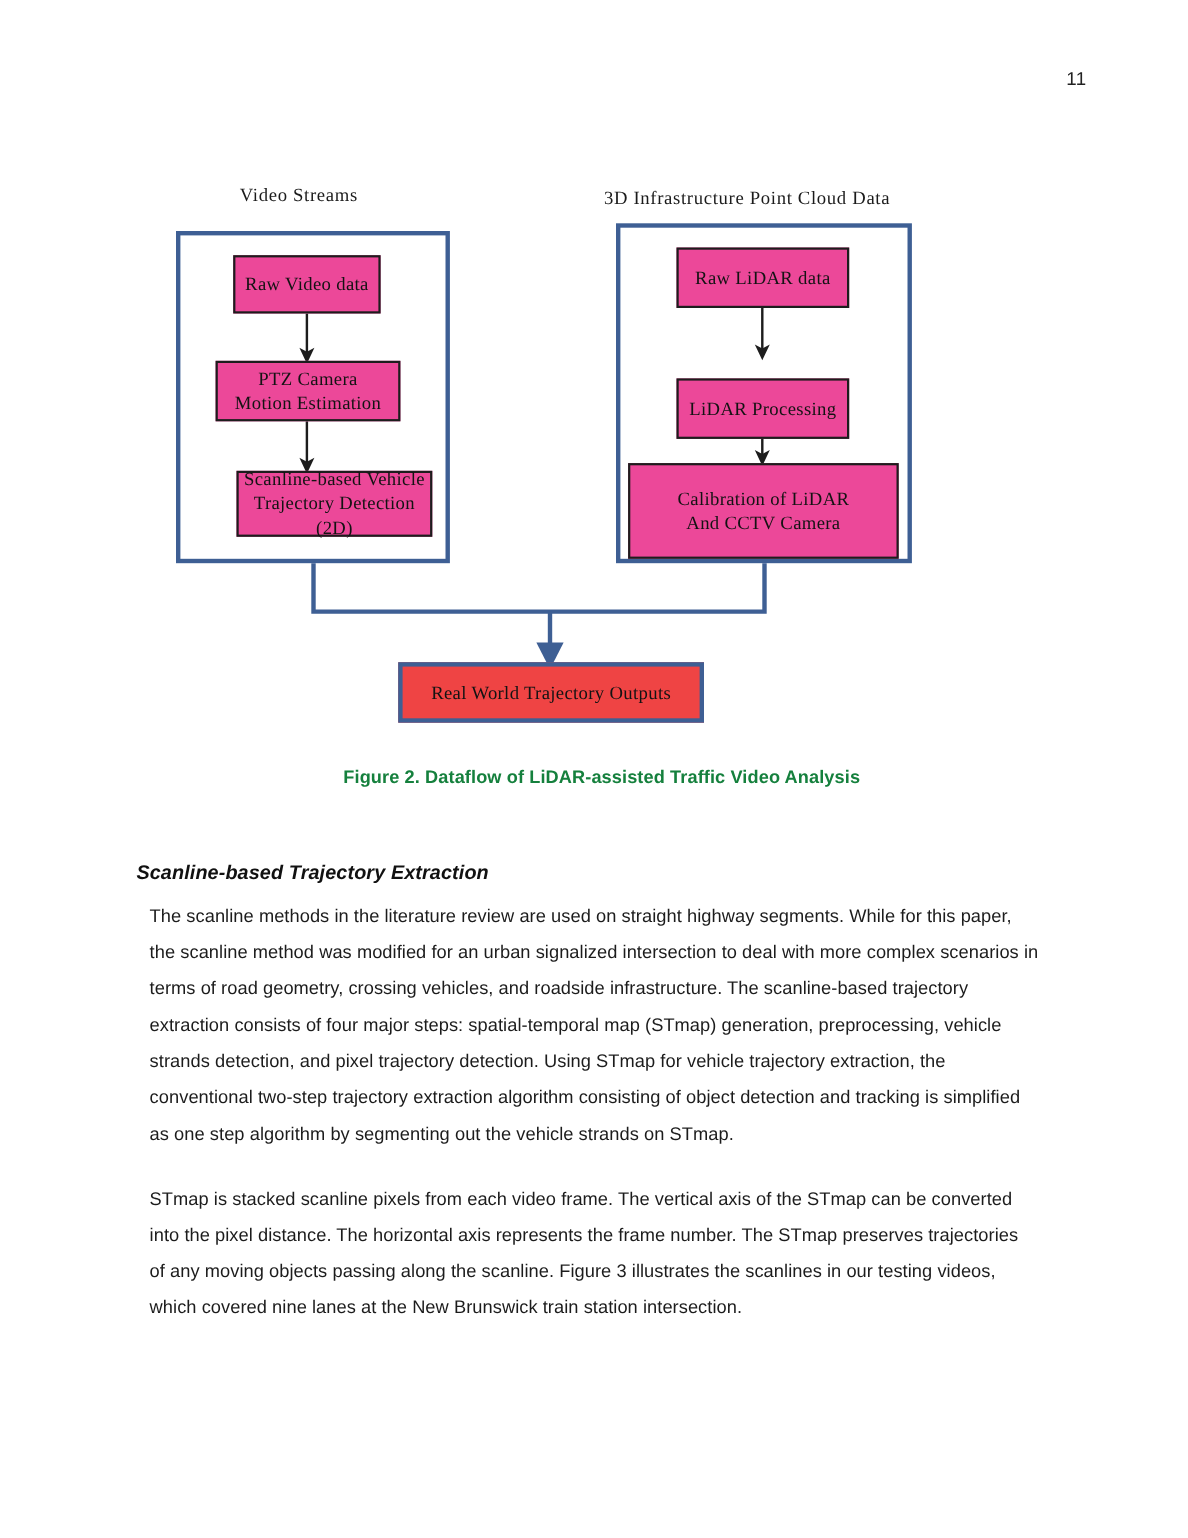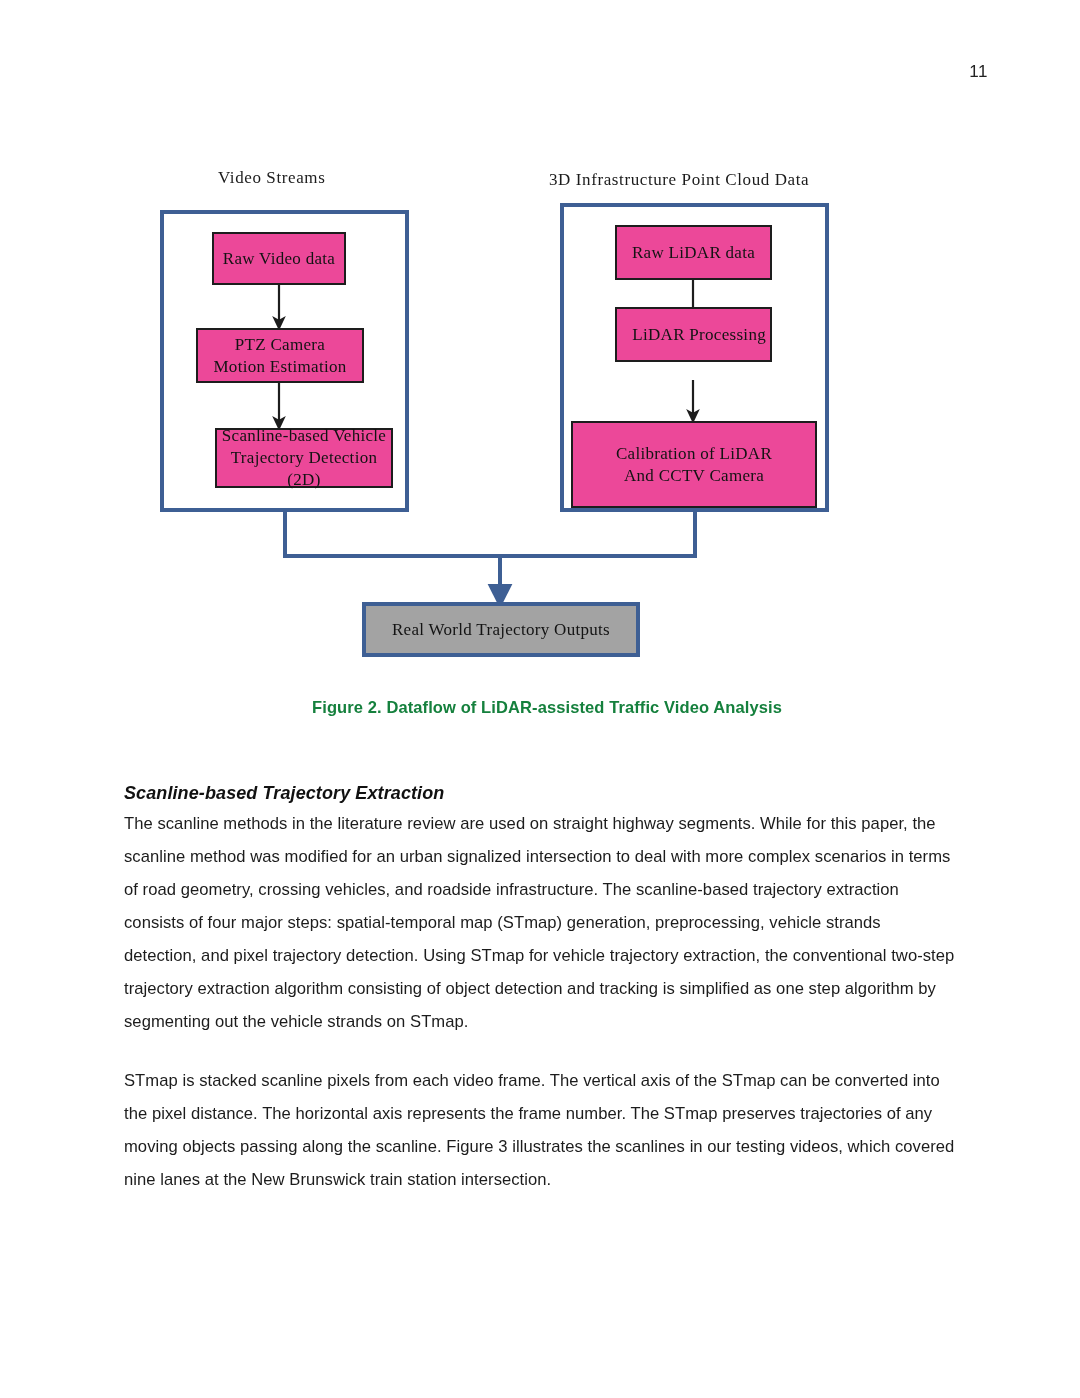--- a/index.html
+++ b/index.html
@@ -73,29 +73,29 @@
     color: #131313;
     letter-spacing: 0.3px;
     padding: 2px 4px;
   }
   .node span { display: block; }
 
   .node-raw-video     { left: 212px; top: 232px; width: 134px; height: 53px; }
   .node-ptz           { left: 196px; top: 328px; width: 168px; height: 55px; }
   .node-scanline      { left: 173px; top: 428px; width: 178px; height: 60px; margin-left: 42px; }
   .node-raw-lidar     { left: 615px; top: 225px; width: 157px; height: 55px; align-items: center; }
-  .node-lidar-proc    { left: 615px; top: 307px; width: 157px; height: 55px; justify-content: flex-end; }
+  .node-lidar-proc    { left: 615px; top: 344px; width: 157px; height: 55px; }
   .node-calibration   { left: 571px; top: 421px; width: 246px; height: 87px; }
 
   
   .node-output {
     position: absolute;
     left: 362px; top: 602px; width: 278px; height: 55px;
     border: 4px solid #3e5f94;
-    background: #a3a3a3;
+    background: #ef4444;
     display: flex;
     align-items: center;
     justify-content: center;
     font-family: "Liberation Serif", serif;
     font-size: 17px;
     color: #131313;
     letter-spacing: 0.3px;
   }
 
   
@@ -135,21 +135,21 @@
     font-style: italic;
     color: #111111;
     margin: 0 0 3px 0;
     letter-spacing: 0.1px;
   }
   .para {
     font-family: "Liberation Sans", sans-serif;
     font-size: 16.6px;
     line-height: 33px;
     color: #1c1c1c;
-    margin: 0;
+    margin: 12px;
     text-align: left;
     letter-spacing: 0.05px;
   }
   .para + .para { margin-top: 26px; }
 </style>
 </head>
 <body>
 
 <div class="page-number">11</div>
 

